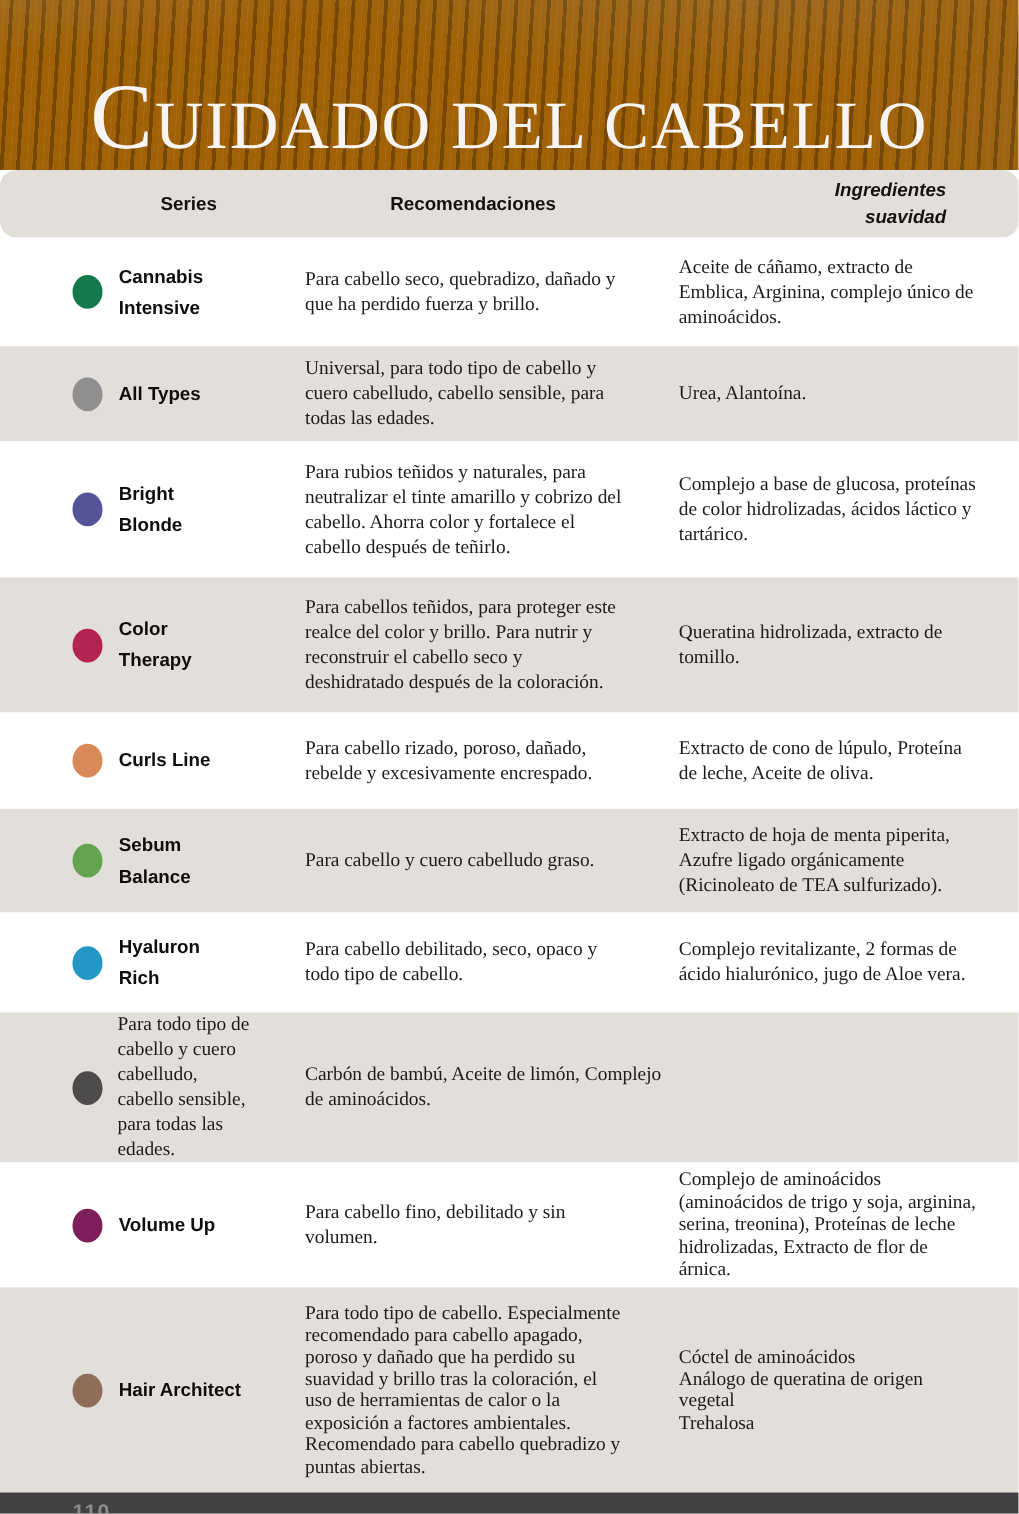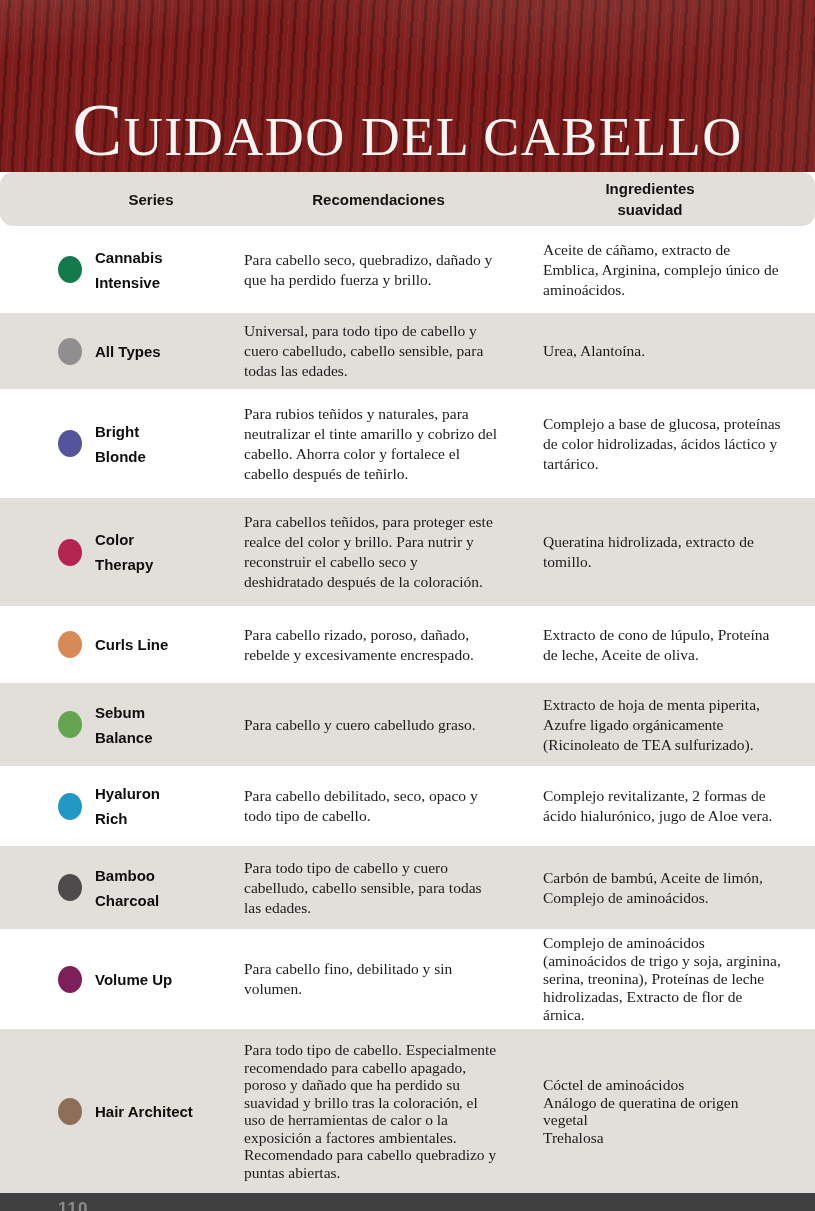--- a/index.html
+++ b/index.html
@@ -10,23 +10,23 @@
     margin:0 auto;
     background:#ffffff;
     font-family:"Liberation Sans", sans-serif;
     color:#1d1c1a;
     overflow:hidden;
   }
 
   
   .hair-header {
     position:relative;
-    height:172px;
+    height:136px;
     overflow:hidden;
-    background:#7f1d1d;
+    background:#a16207;
   }
   .hair-texture { position:absolute; inset:0; }
   .hair-texture::before {
     content:""; position:absolute; inset:-30%;
     background:
       repeating-linear-gradient(97deg,
         #1f1916 0px, #3e342e 3px, #241d19 6px,
         #55483f 9px, #2a221d 12px, #46three 0,
         #473c34 16px, #1d1714 20px),
       #2c2522;
@@ -67,21 +67,21 @@
     height:54px;
     background:#e2deda;
     align-items:center;
     font-weight:bold;
     font-size:15px;
     color:#121210;
     border-radius:13px;
   }
   .th-series { grid-column:1 / 3; text-align:center; }
   .th-rec    { grid-column:3; text-align:center; padding-right:30px; }
-  .th-ing    { grid-column:4; text-align:center; padding-right:38px; line-height:21px; }
+  .th-ing    { grid-column:4; text-align:right; padding-right:38px; line-height:21px;font-style:italic; }
   .th-ing span { display:block; }
 
   .row { align-items:center; background:#ffffff; }
   .row:nth-of-type(even) { background:#e2deda; }
   .row:nth-of-type(1)  { min-height:87px; }
   .row:nth-of-type(2)  { min-height:76px; }
   .row:nth-of-type(3)  { min-height:109px; }
   .row:nth-of-type(4)  { min-height:108px; }
   .row:nth-of-type(5)  { min-height:77px; }
   .row:nth-of-type(6)  { min-height:83px; }
@@ -194,22 +194,20 @@
   <section class="row grid-cols">
     <span class="dot" style="background: rgb(36, 152, 197);"></span>
     <h2 class="series-name">Hyaluron
 Rich</h2>
     <p class="rec">Para cabello debilitado, seco, opaco y todo tipo de cabello.</p>
     <p class="ing">Complejo revitalizante, 2 formas de ácido hialurónico, jugo de Aloe vera.</p>
   </section>
 
   <section class="row grid-cols">
     <span class="dot" style="background: rgb(77, 75, 76);"></span>
-    <h2 class="series-name">Bamboo
-Charcoal</h2>
     <p class="rec">Para todo tipo de cabello y cuero cabelludo, cabello sensible, para todas las edades.</p>
     <p class="ing">Carbón de bambú, Aceite de limón, Complejo de aminoácidos.</p>
   </section>
 
   <section class="row grid-cols">
     <span class="dot" style="background: rgb(124, 31, 90);"></span>
     <h2 class="series-name">Volume Up</h2>
     <p class="rec">Para cabello fino, debilitado y sin volumen.</p>
     <p class="ing">Complejo de aminoácidos (aminoácidos de trigo y soja, arginina, serina, treonina), Proteínas de leche hidrolizadas, Extracto de flor de árnica.</p>
   </section>

